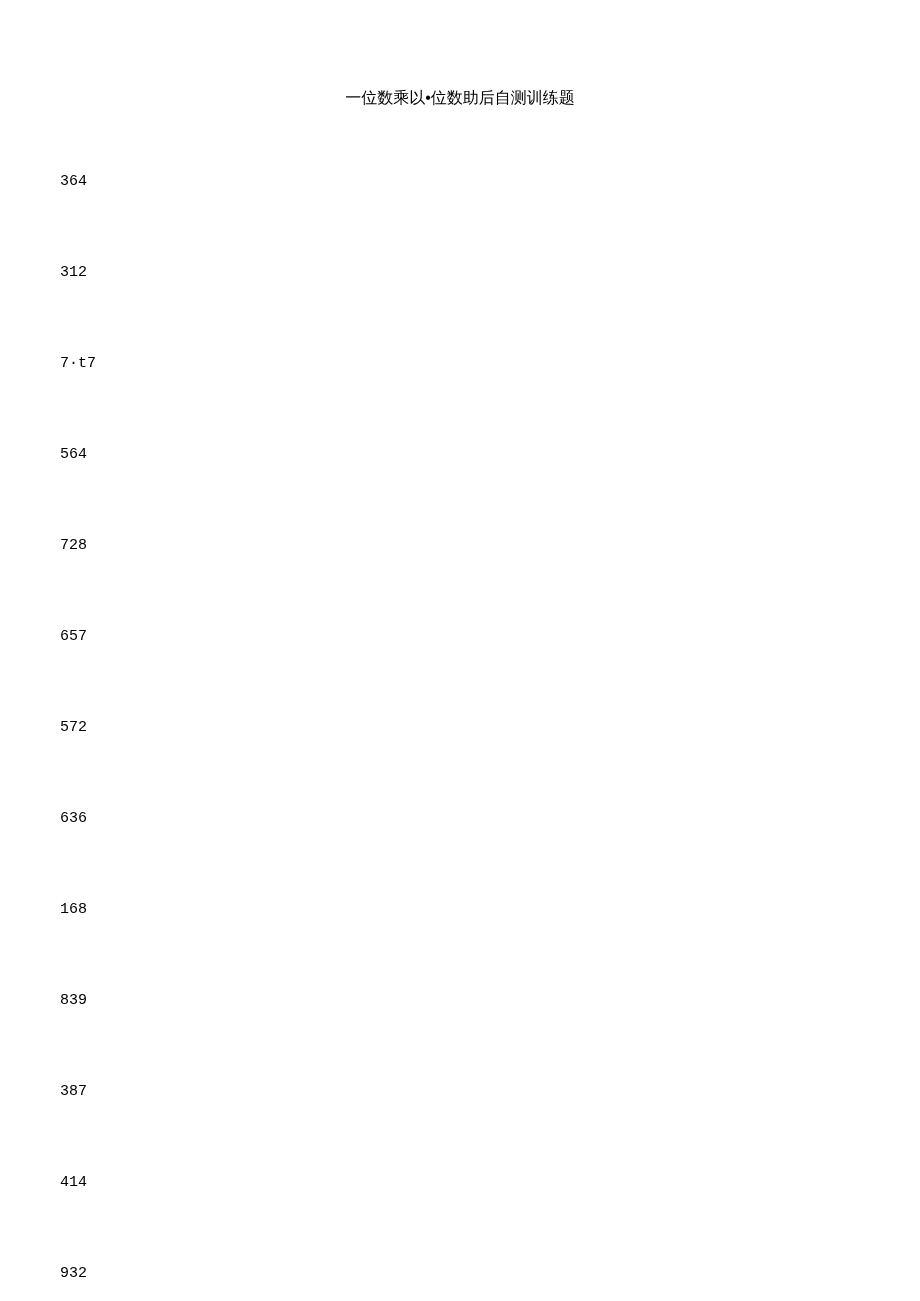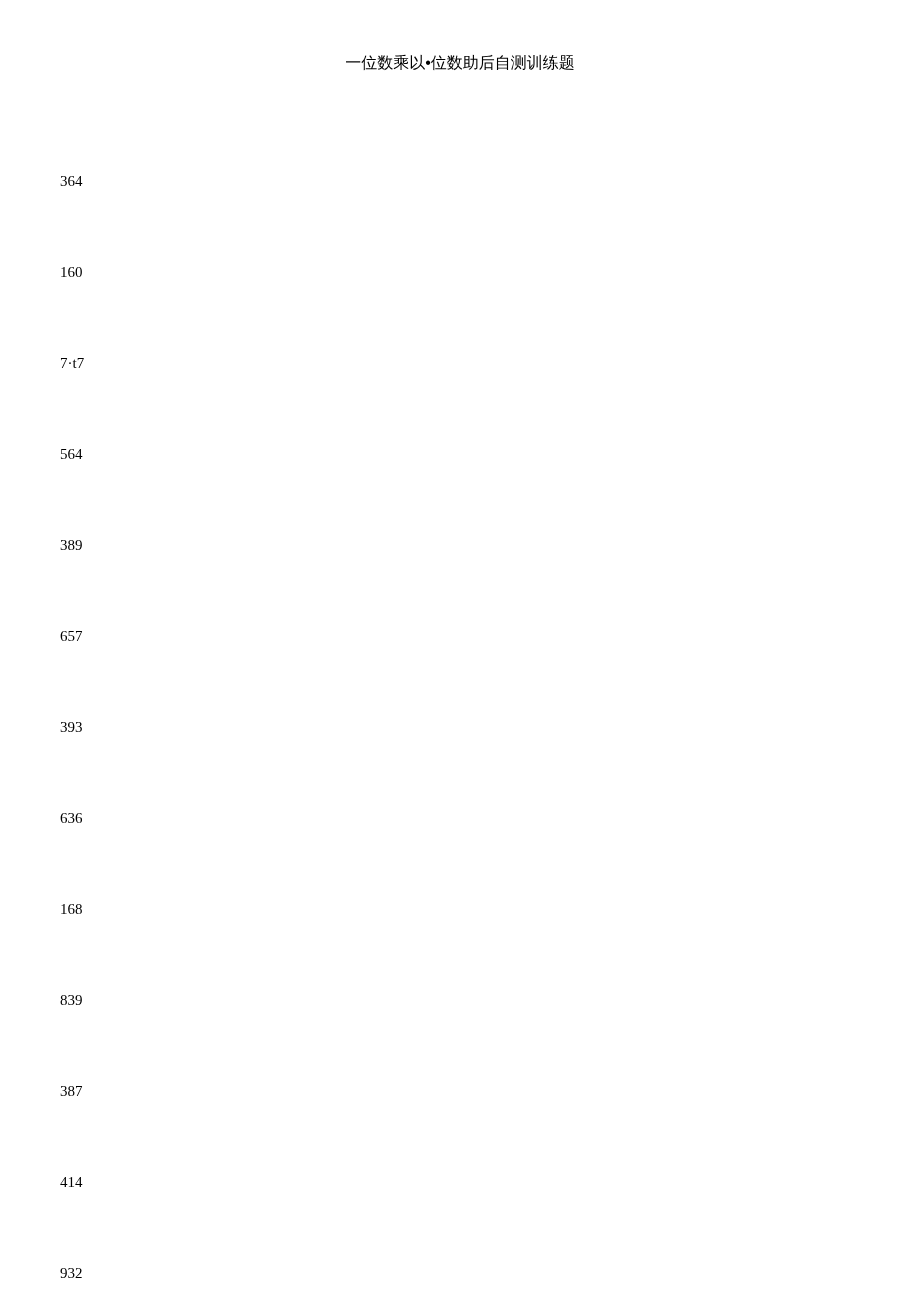--- a/index.html
+++ b/index.html
@@ -10,50 +10,50 @@
     body {
       width: 920px;
       height: 1301px;
       background: #ffffff;
       font-family: "Microsoft YaHei", "SimSun", sans-serif;
       color: #000000;
       position: relative;
     }
     .page-title {
       position: absolute;
-      top: 53px;
+      top: 88px;
       left: 0;
       width: 100%;
       text-align: center;
       font-size: 16px;
       font-weight: normal;
     }
     .content-list {
       position: absolute;
       top: 173px;
       left: 60px;
     }
     .list-item {
       font-size: 15px;
       margin-bottom: 74px;
-      font-family: Liberation Serif, serif;
+      font-family: Liberation Mono, monospace;
     }
   </style>
 </head>
 <body>
 
 <h1 class="page-title">一位数乘以•位数助后自测训练题</h1>
 
 <div class="content-list">
   <div class="list-item">364</div>
-  <div class="list-item">160</div>
+  <div class="list-item">312</div>
   <div class="list-item">7·t7</div>
   <div class="list-item">564</div>
-  <div class="list-item">389</div>
+  <div class="list-item">728</div>
   <div class="list-item">657</div>
-  <div class="list-item">393</div>
+  <div class="list-item">572</div>
   <div class="list-item">636</div>
   <div class="list-item">168</div>
   <div class="list-item">839</div>
   <div class="list-item">387</div>
   <div class="list-item">414</div>
   <div class="list-item">932</div>
 </div>
 
 </body></html>

